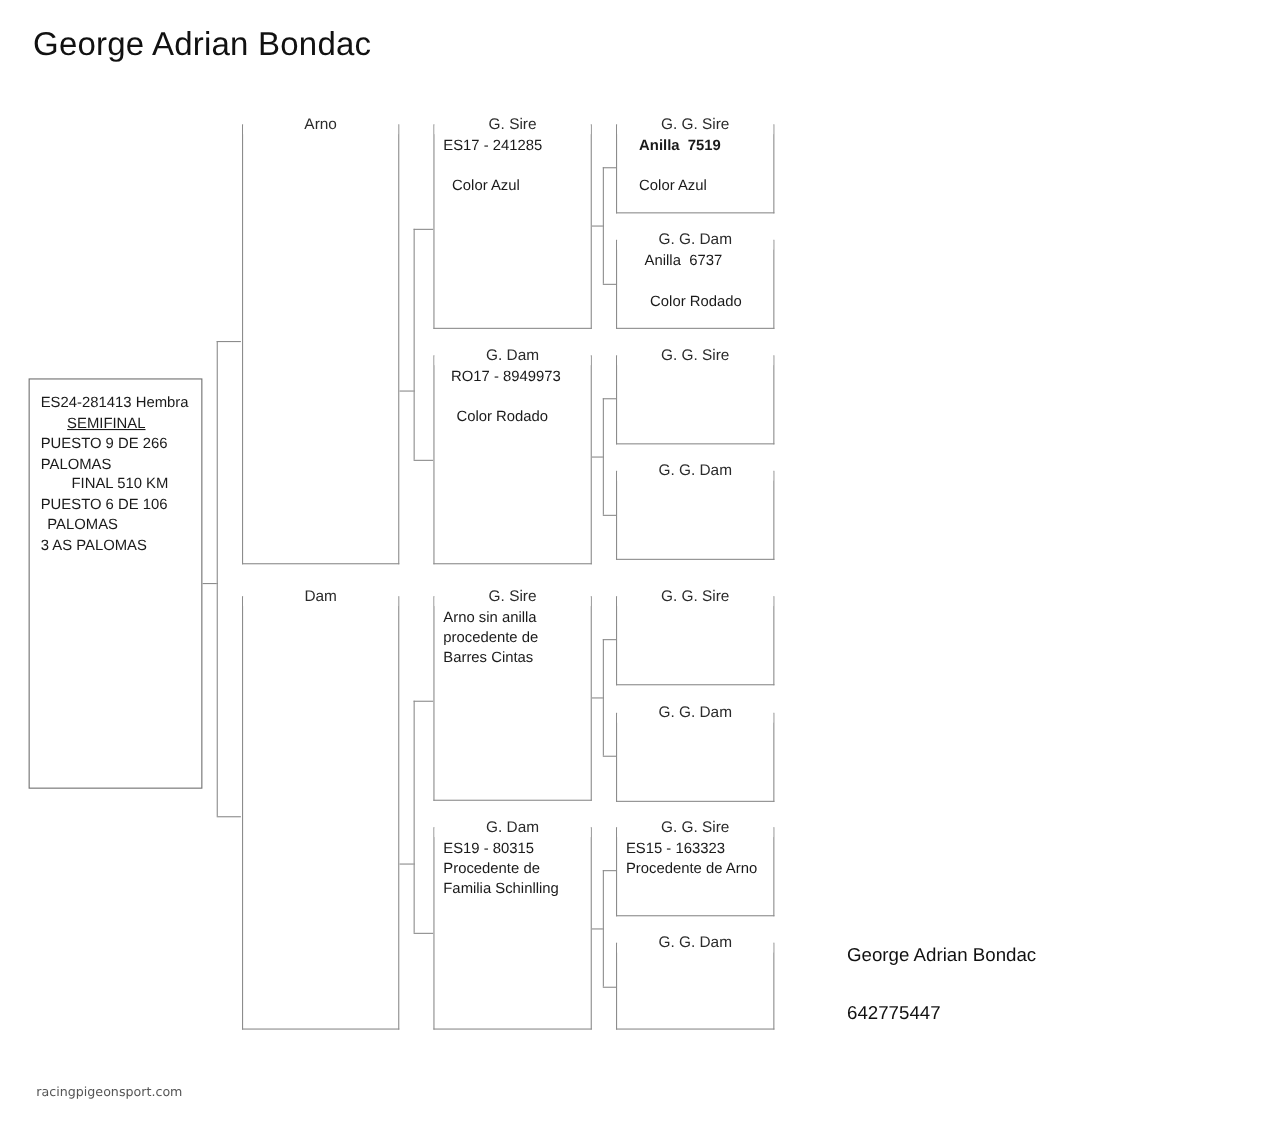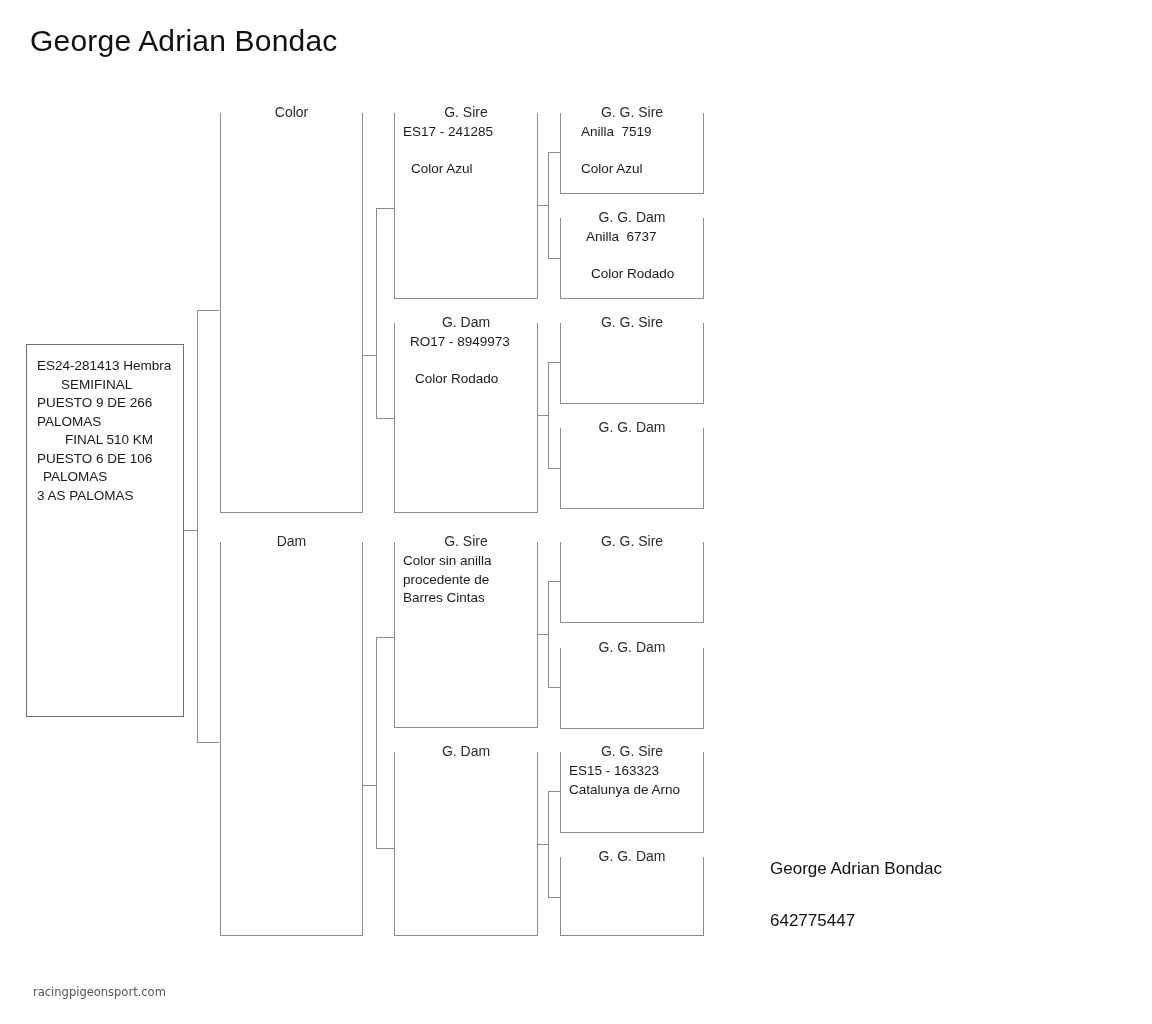--- a/index.html
+++ b/index.html
@@ -172,40 +172,40 @@
 <div class="conn h" style="left:538px; top:844px; width:10px;"></div>
 <div class="conn v" style="left:548px; top:791px; height:54px;"></div>
 <div class="conn h" style="left:548px; top:791px; width:12px;"></div>
 <div class="conn v" style="left:548px; top:844px; height:53px;"></div>
 <div class="conn h" style="left:548px; top:897px; width:12px;"></div>
 
 <div class="subject" style="left:26px; top:344px; width:158px; height:373px;">
   <div class="body">
     <div class="ln">ES24-281413 Hembra</div>
     <div class="gap"></div>
-    <div class="ln" style="padding-left:24px;">SEMIFINAL</div>
+    <div class="ln" style="padding-left:24px;text-decoration:underline;">SEMIFINAL</div>
     <div class="ln">PUESTO 9 DE 266</div>
     <div class="ln">PALOMAS</div>
     <div class="gap"></div>
     <div class="ln" style="padding-left:28px;">FINAL 510 KM</div>
     <div class="ln">PUESTO 6 DE 106</div>
     <div class="ln" style="padding-left:6px;">PALOMAS</div>
     <div class="gap"></div>
     <div class="gap"></div>
     <div class="ln">3 AS PALOMAS</div>
   </div>
 </div>
 
 <div class="pbox captioned" style="left:220px; top:113px; width:143px; height:400px;">
   <div class="cap-row">
     <div class="cap-line"></div>
       <div style="width:62px"></div>
       <div class="cap-line"></div>
   </div>
-  <div class="cap-label"><span>Color</span></div>
+  <div class="cap-label"><span>Arno</span></div>
 </div>
 
 <div class="pbox captioned" style="left:220px; top:542px; width:143px; height:394px;">
   <div class="cap-row">
     <div class="cap-line"></div>
       <div style="width:62px"></div>
       <div class="cap-line"></div>
   </div>
   <div class="cap-label"><span>Dam</span></div>
 </div>
@@ -239,44 +239,49 @@
 </div>
 
 <div class="pbox captioned" style="left:394px; top:542px; width:144px; height:186px;">
   <div class="cap-row">
     <div class="cap-line"></div>
       <div style="width:72px"></div>
       <div class="cap-line"></div>
   </div>
   <div class="cap-label"><span>G. Sire</span></div>
   <div class="body">
-    <div class="ln">Color sin anilla</div>
+    <div class="ln">Arno sin anilla</div>
     <div class="ln">procedente de</div>
     <div class="ln">Barres Cintas</div>
   </div>
 </div>
 
 <div class="pbox captioned" style="left:394px; top:752px; width:144px; height:184px;">
   <div class="cap-row">
     <div class="cap-line"></div>
       <div style="width:72px"></div>
       <div class="cap-line"></div>
   </div>
   <div class="cap-label"><span>G. Dam</span></div>
+  <div class="body">
+    <div class="ln">ES19 - 80315</div>
+    <div class="ln">Procedente de</div>
+    <div class="ln">Familia Schinlling</div>
+  </div>
 </div>
 
 <div class="pbox captioned" style="left:560px; top:113px; width:144px; height:81px;">
   <div class="cap-row">
     <div class="cap-line"></div>
       <div style="width:88px"></div>
       <div class="cap-line"></div>
   </div>
   <div class="cap-label"><span>G. G. Sire</span></div>
   <div class="body">
-    <div class="ln" style="padding-left:12px;">Anilla  7519</div>
+    <div class="ln" style="padding-left:12px;font-weight:bold;">Anilla  7519</div>
     <div class="gap"></div>
     <div class="ln" style="padding-left:12px;">Color Azul</div>
   </div>
 </div>
 
 <div class="pbox captioned" style="left:560px; top:218px; width:144px; height:81px;">
   <div class="cap-row">
     <div class="cap-line"></div>
       <div style="width:90px"></div>
       <div class="cap-line"></div>
@@ -339,21 +344,21 @@
 
 <div class="pbox captioned" style="left:560px; top:752px; width:144px; height:81px;">
   <div class="cap-row">
     <div class="cap-line"></div>
       <div style="width:88px"></div>
       <div class="cap-line"></div>
   </div>
   <div class="cap-label"><span>G. G. Sire</span></div>
   <div class="body">
     <div class="ln">ES15 - 163323</div>
-    <div class="ln">Catalunya de Arno</div>
+    <div class="ln">Procedente de Arno</div>
   </div>
 </div>
 
 <div class="pbox captioned" style="left:560px; top:857px; width:144px; height:79px;">
   <div class="cap-row">
     <div class="cap-line"></div>
       <div style="width:90px"></div>
       <div class="cap-line"></div>
   </div>
   <div class="cap-label"><span>G. G. Dam</span></div>

